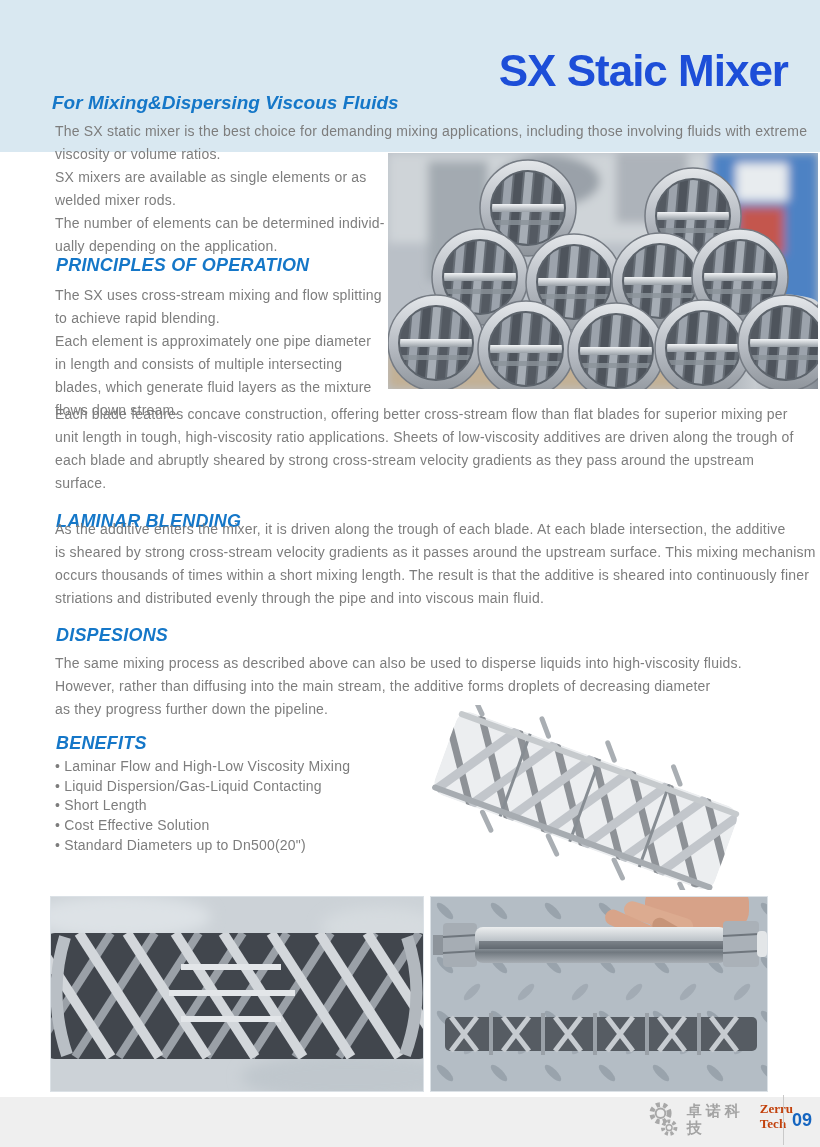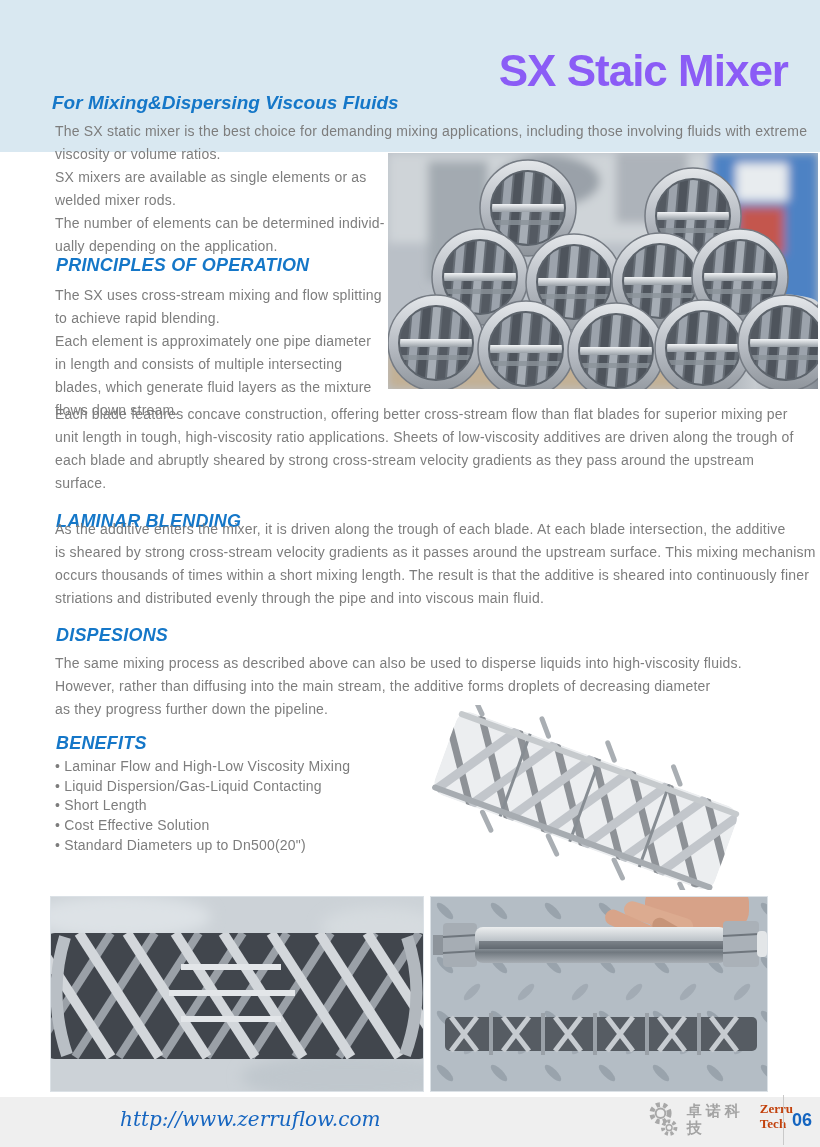--- a/index.html
+++ b/index.html
@@ -1,20 +1,20 @@
 <!DOCTYPE html>
 <html><head>
 <meta charset="utf-8">
 <style>
   html,body{margin:0;padding:0;background:#fff;}
   .page{position:relative;width:820px;height:1147px;background:#ffffff;overflow:hidden;
         font-family:"Liberation Sans",sans-serif;}
   .band{position:absolute;left:0;top:0;width:820px;height:152px;background:#d9e8f1;}
   .title{position:absolute;top:46px;right:32px;font-size:44px;font-weight:700;letter-spacing:-1px;
-         color:#8b5cf6;}
+         color:#1d4ed8;}
   .subtitle{position:absolute;left:52px;top:92px;font-size:19px;font-weight:700;font-style:italic;
             color:#1577c8;}
   .para{position:absolute;white-space:pre-line;font-size:14px;line-height:23px;color:#7d7d7d;
         letter-spacing:0.2px;}
   .heading{position:absolute;font-size:18px;font-weight:700;font-style:italic;color:#1577c8;
            letter-spacing:0.2px;}
   .benefits{position:absolute;left:55px;top:757px;margin:0;padding:0;list-style:none;}
   .benefits li{font-size:14px;line-height:19.7px;color:#7d7d7d;letter-spacing:0.2px;}
   .benefits li::before{content:"\2022  ";color:#7d7d7d;}
   .photo{position:absolute;overflow:hidden;}
@@ -308,31 +308,30 @@
             <line x1="112" y1="116" x2="112" y2="158"></line>
           <line x1="164" y1="116" x2="164" y2="158"></line>
             <line x1="216" y1="116" x2="216" y2="158"></line>
           <line x1="268" y1="116" x2="268" y2="158"></line>
         </g>
       </g>
     </svg>
   </div>
 
   <div class="footer"></div>
-  <div class="site">http://www.zerruflow.com</div>
   <div class="logo">
     <svg width="34" height="36" viewBox="0 0 34 36">
       <g fill="none" stroke="#a8a8a8">
         <circle cx="13" cy="12" r="9" stroke-width="5" stroke-dasharray="4 3.5"></circle>
         <circle cx="13" cy="12" r="5" stroke-width="2"></circle>
         <circle cx="22" cy="27" r="6.5" stroke-width="4" stroke-dasharray="3 2.6"></circle>
         <circle cx="22" cy="27" r="3" stroke-width="1.5"></circle>
       </g>
     </svg>
     <div class="logo-txt">
       <span class="logo-cn">卓诺科技</span>
       <span class="logo-en">Zerru Tech</span>
     </div>
   </div>
   <div class="vline"></div>
-  <div class="pagenum">06</div>
+  <div class="pagenum">09</div>
 
 </div>
 
 </body></html>

